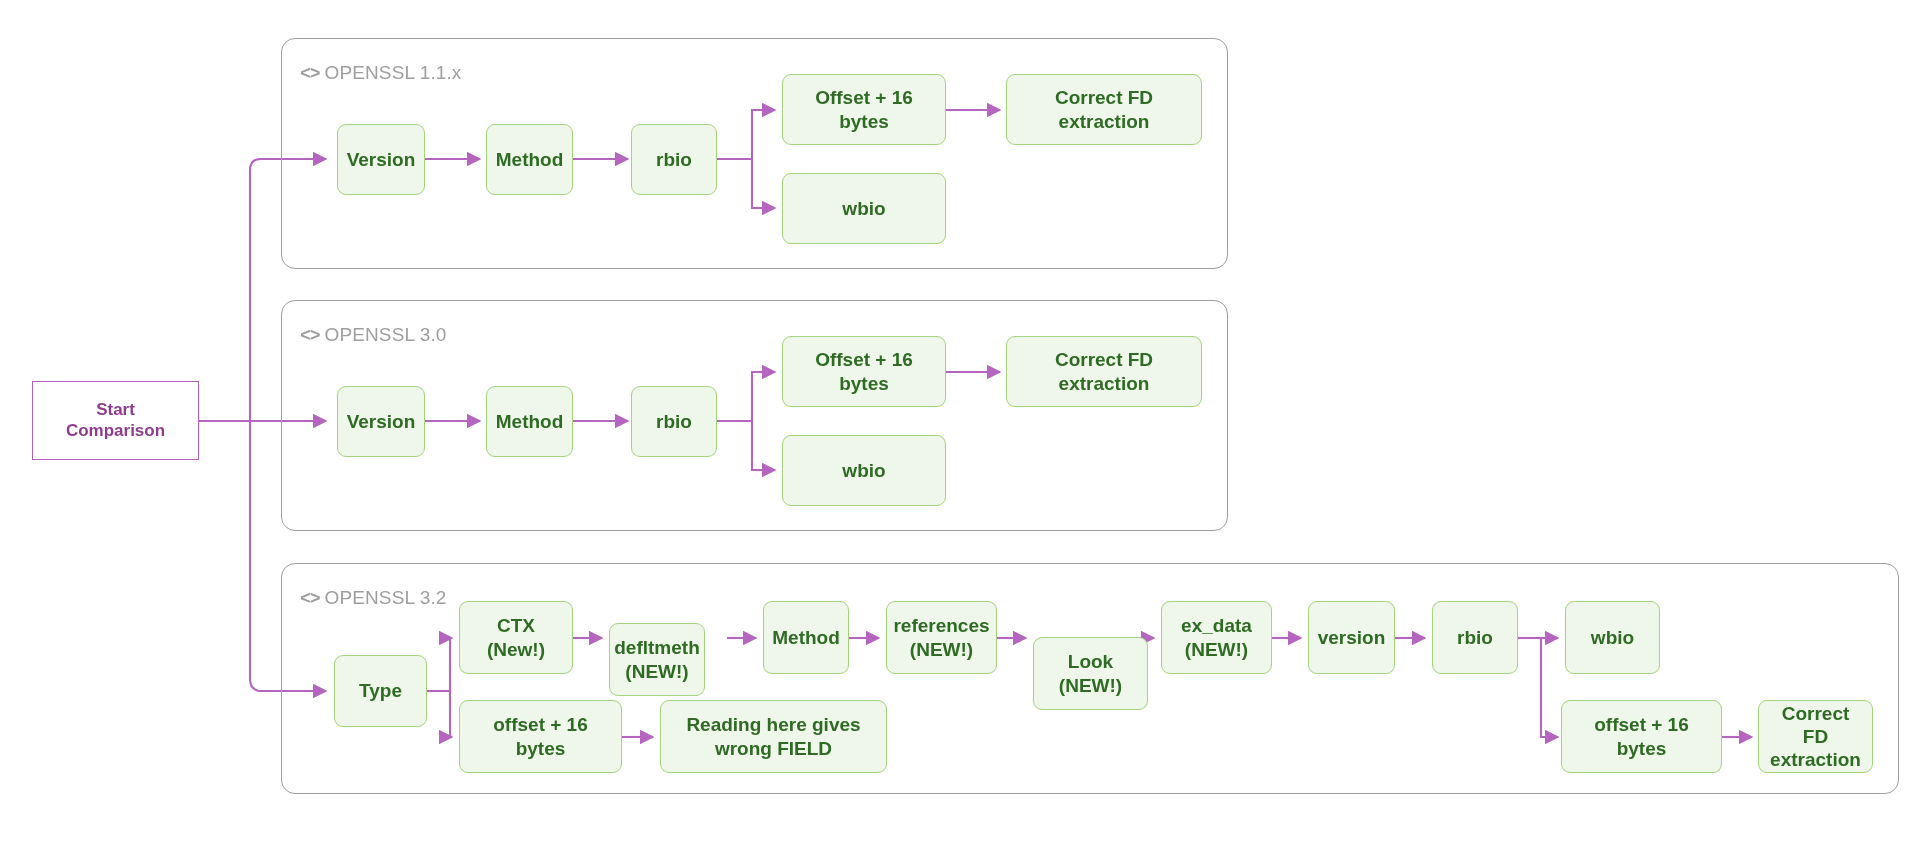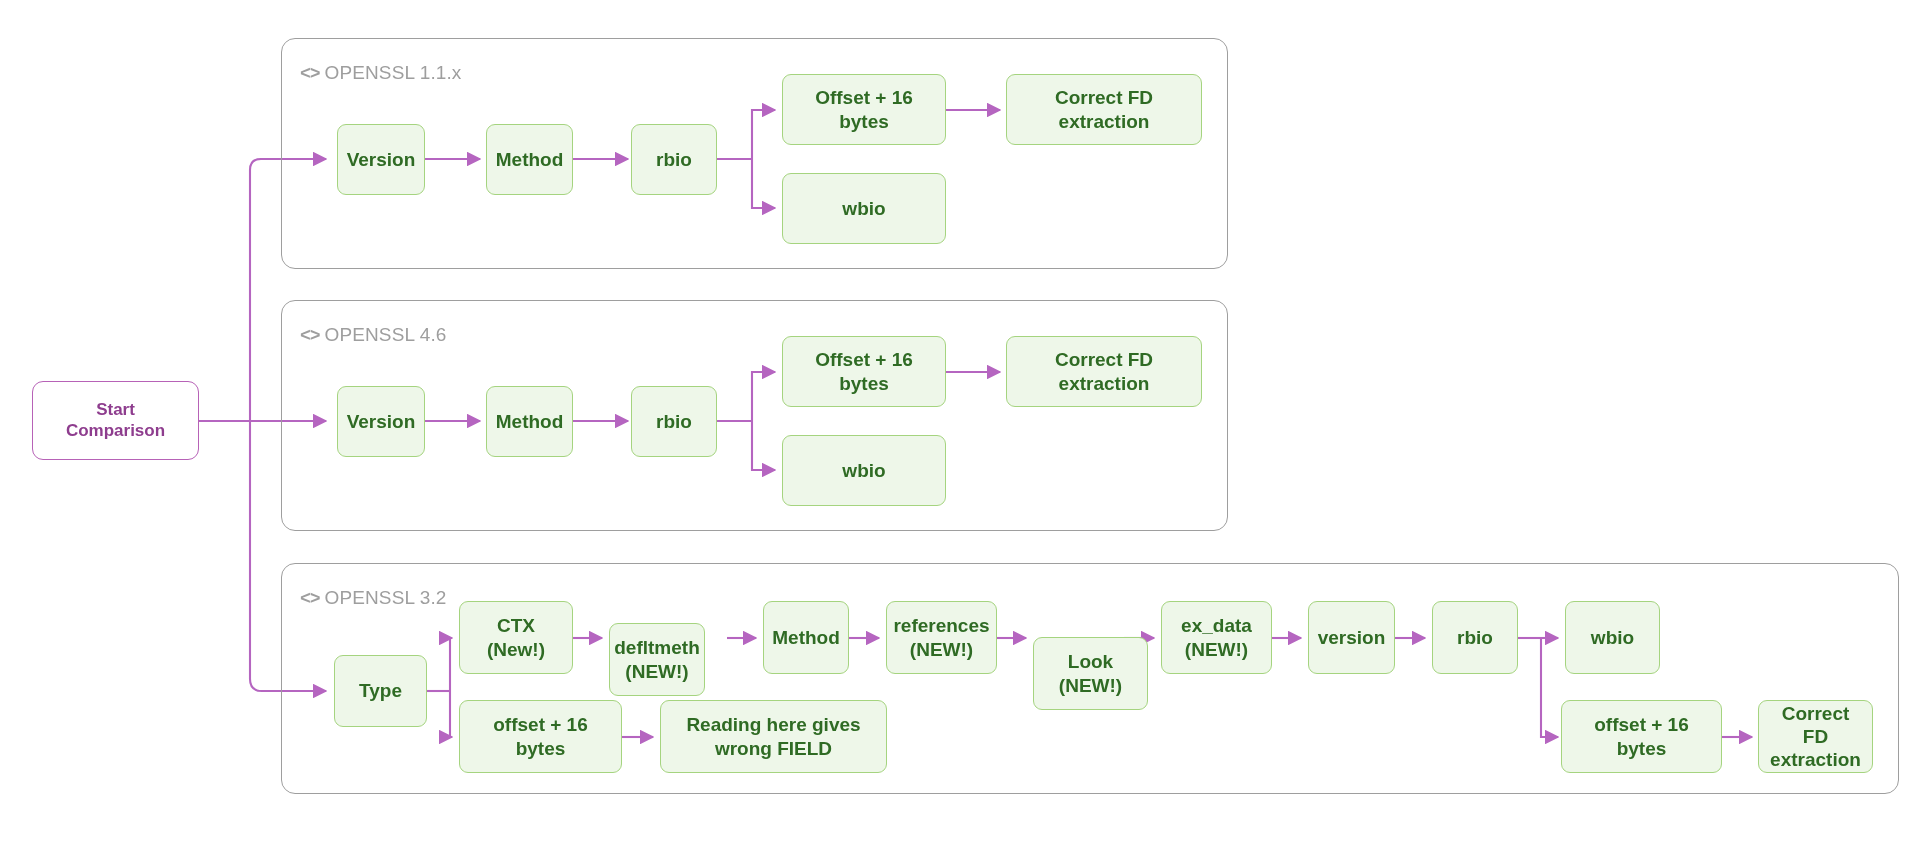--- a/index.html
+++ b/index.html
@@ -63,21 +63,21 @@
     text-align: center;
     line-height: 1.22;
     padding: 2px 22px;
   }
   .node.start {
     background: #ffffff;
     border: 1.4px solid #b762b7;
     color: #8e3d8e;
     font-size: 17px;
     font-weight: 700;
-    border-radius: 11px;
+    border-radius: 0;
   }
 </style>
 </head>
 <body>
 
 <div id="stage">
 
   <svg id="wires" viewBox="0 0 1920 844" xmlns="http://www.w3.org/2000/svg">
     <defs>
       <marker id="arrow" viewBox="0 0 10 10" refX="9" refY="5" markerWidth="7" markerHeight="7" orient="auto-start-reverse">
@@ -155,21 +155,21 @@
   </div>
   <div class="node" style="left:1006px; top:74px; width:196px; height:71px;">
     <span>Correct FD extraction</span>
   </div>
   <div class="node" style="left:782px; top:173px; width:164px; height:71px;">
     <span>wbio</span>
   </div>
 
   <div class="group-box" style="left:281px; top:300px; width:947px; height:231px;"></div>
   <div class="group-label" style="left:300px; top:324px;">
-    <span class="codeicon">&lt;&gt;</span><span>OPENSSL 4.6</span>
+    <span class="codeicon">&lt;&gt;</span><span>OPENSSL 3.0</span>
   </div>
 
   <div class="node" style="left:337px; top:386px; width:88px; height:71px;">
     <span>Version</span>
   </div>
   <div class="node" style="left:486px; top:386px; width:87px; height:71px;">
     <span>Method</span>
   </div>
   <div class="node" style="left:631px; top:386px; width:86px; height:71px;">
     <span>rbio</span>

